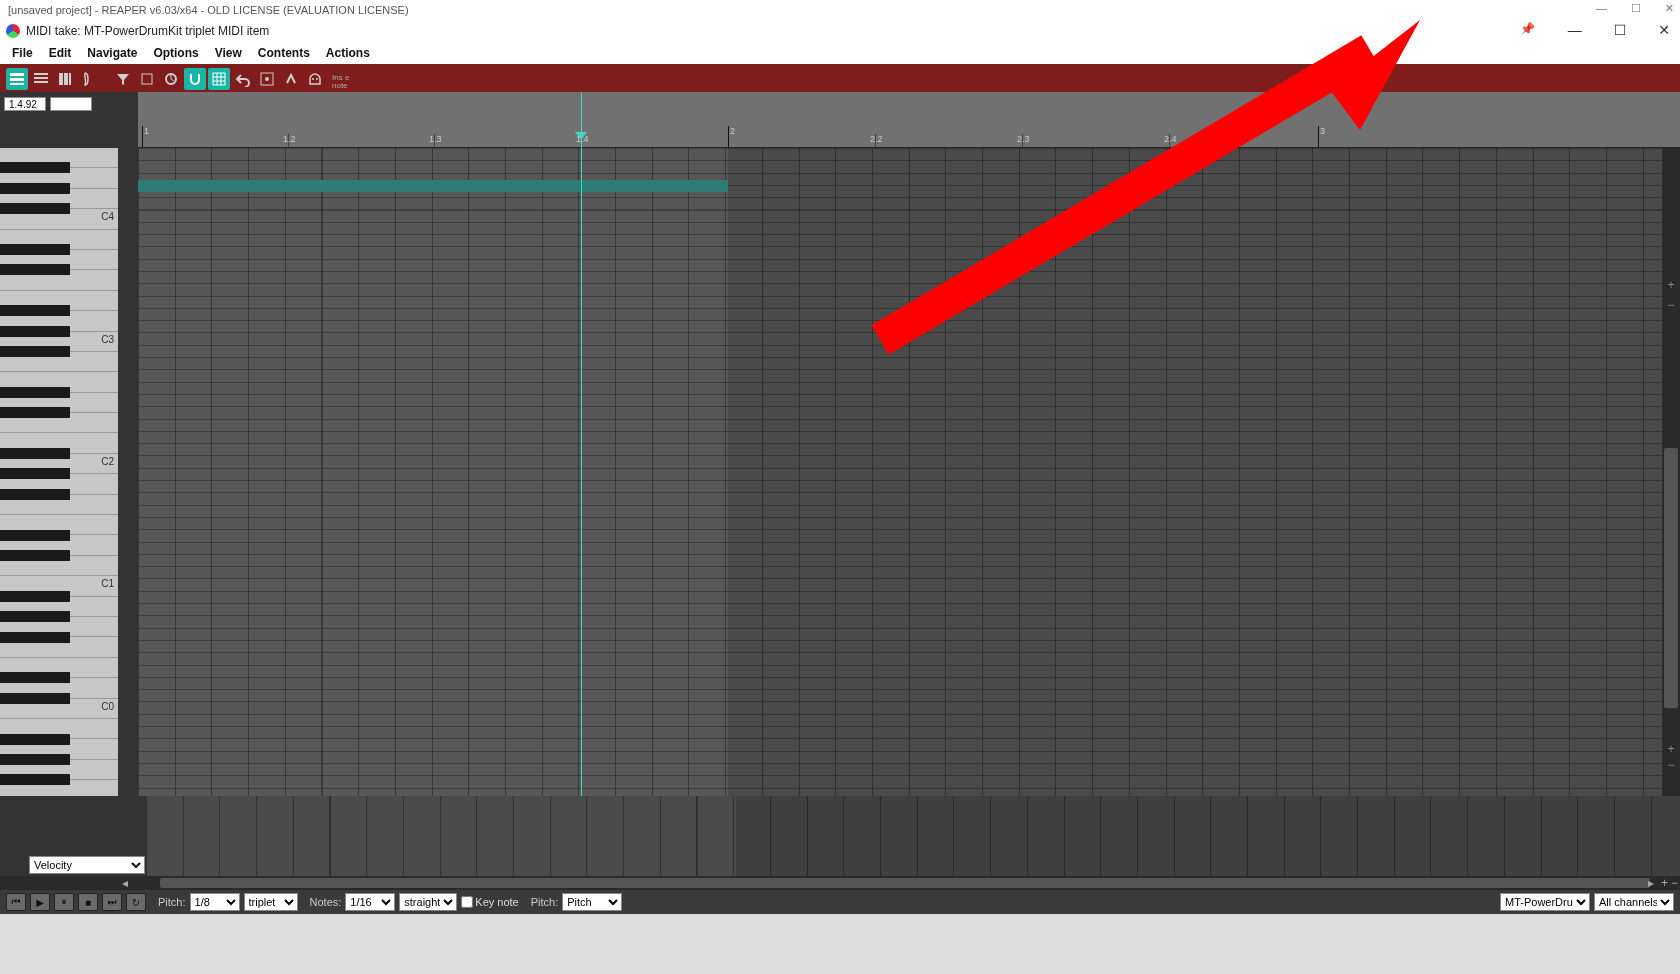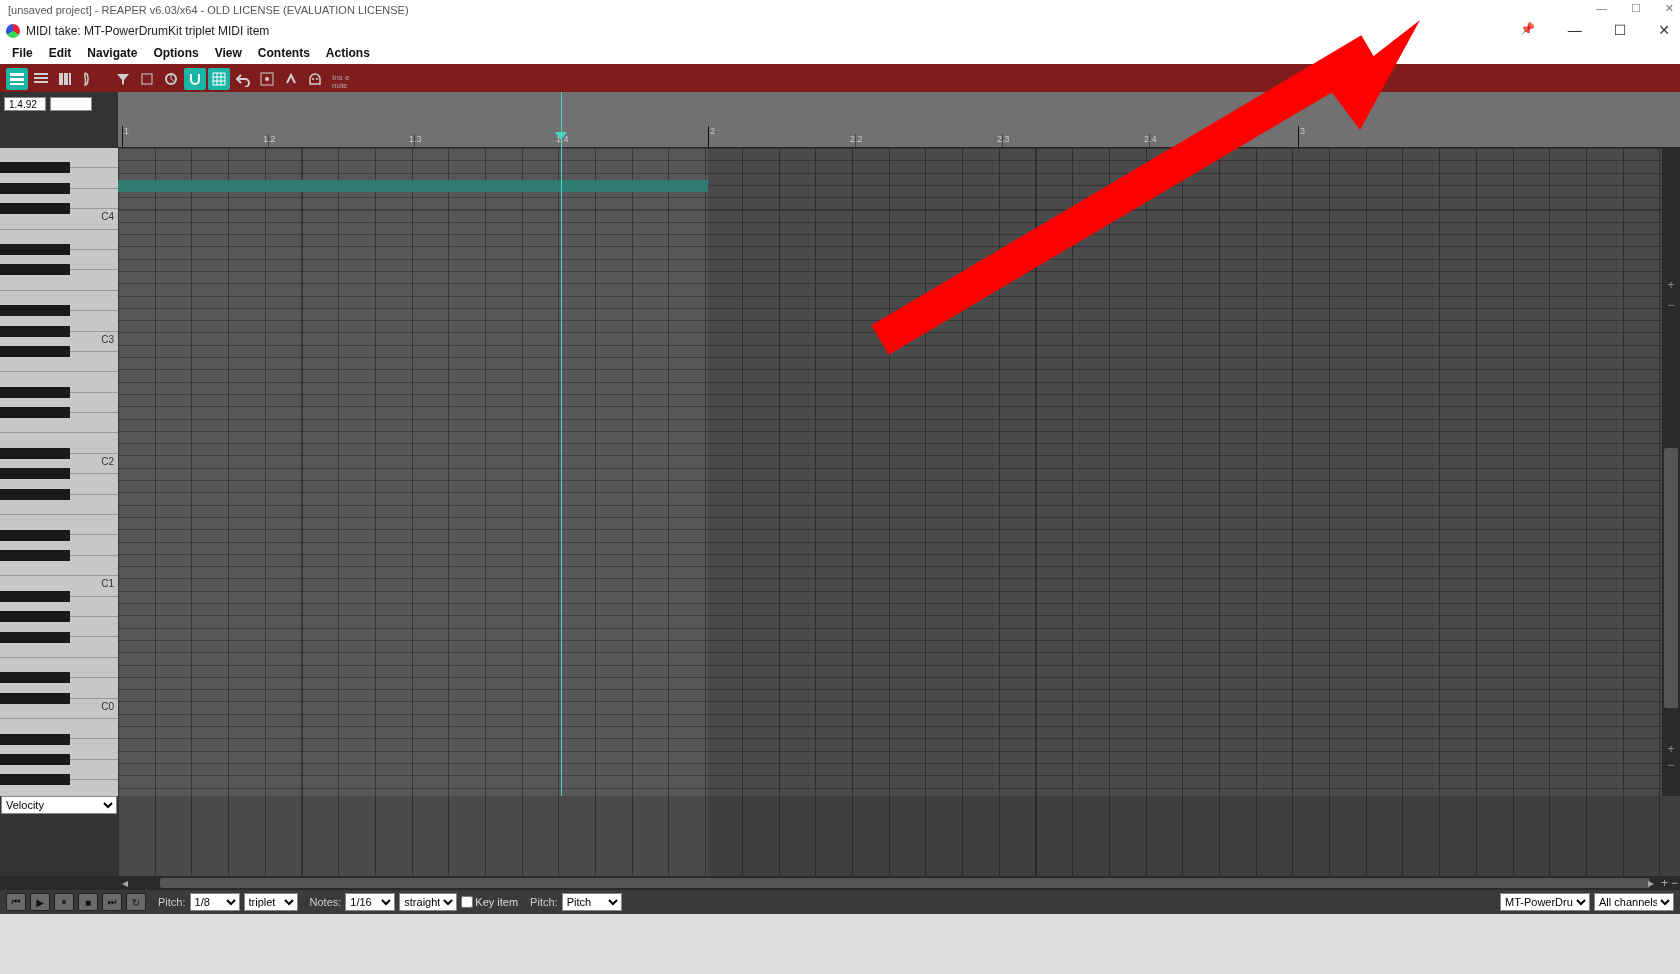--- a/index.html
+++ b/index.html
@@ -15,21 +15,21 @@
 
 .menubar { height: 22px; background:#fff; display:flex; align-items:center; padding:0 4px; color:#111; font-size:12px; }
 .menubar span { padding:2px 8px; cursor:default;font-weight:bold; }
 
 .toolbar { height: 28px; background:#7f1d1d; display:flex; align-items:flex-end; padding:2px 6px; gap:2px; }
 .toolbar .btn { width:22px; height:22px; display:flex; align-items:center; justify-content:center; color:#cfcfcf; border-radius:2px; }
 .toolbar .btn.active { background:#1ab5a5; color:#fff; }
 .toolbar .btn svg { width:16px; height:16px; }
 .toolbar .ins { font-size:8px; color:#aaa; line-height:8px; margin-left:4px; }
 
-.midarea { height: 704px; display:flex; background:#333; }
+.midarea { height: 704px; display:flex; background:#333;gap:20px; }
 .piano { width:118px; background:#333; display:flex; flex-direction:column; }
 .piano .readouts { height:24px; background:#333; display:flex; align-items:center; padding:4px; gap:4px;}
 .piano .readouts div { background:#fff; border:1px solid #888; font-size:10px; padding:0 4px; height:14px; width:42px; display:flex; align-items:center;}
 .piano .keys { flex:1; position:relative; overflow:hidden; }
 .whitekeys { position:absolute; left:0; right:0; top:32px; bottom:0; }
 .whitekey { height:20.4px; background:#c7c7c7; border-bottom:1px solid #999; position:relative; }
 .whitekey.labeled::after { content: attr(data-label); position:absolute; right:4px; top:2px; font-size:10px; color:#333; }
 .blackkey { position:absolute; left:0; width:70px; height:11px; background:#1a1a1a; }
 
 .gridwrap { flex:1; position:relative; }
@@ -48,21 +48,21 @@
 .grid .darkregion { position:absolute; top:0; bottom:0; right:0; background:rgba(0,0,0,.15); }
 .grid .highlight { position:absolute; left:0; height:12px; background:#2e7c73; }
 .grid .playhead { position:absolute; top:-56px; bottom:0; width:1px; background:#44d8c4; }
 .grid .playhead::before { content:""; position:absolute; top:40px; left:-6px; width:0;height:0; border-left:6px solid transparent; border-right:6px solid transparent; border-top:8px solid #44d8c4; }
 
 .gridwrap .vscroll { position:absolute; right:0; top:56px; bottom:0; width:18px; background:#2a2a2a; }
 .gridwrap .vscroll .thumb { position:absolute; left:2px; right:2px; top:300px; height:260px; background:#555; border-radius:2px; }
 .gridwrap .vscroll .pm { position:absolute; left:3px; color:#888; font-size:12px; text-align:center; width:12px;}
 
 .cclane { height:80px; background:#333; display:flex; }
-.cclane .sel { width:118px; display:flex; padding:0 1px 2px 1px; }
+.cclane .sel { width:118px; display:flex; align-items:flex-end; padding:0 1px 2px 1px;margin-left:28px; }
 .cclane .sel select { width:100%; font-size:11px; background:#fff; border:1px solid #888; height:18px;}
 .cclane .area { flex:1; background:#4a4a4a;
   background-image: repeating-linear-gradient(to right, rgba(0,0,0,.35) 0 1px, transparent 1px 36.7px);
   position:relative; }
 .cclane .area .dark { position:absolute; top:0; bottom:0; right:0; background:rgba(0,0,0,.15); }
 
 .hscroll { height:14px; background:#2a2a2a; display:flex; align-items:center; position:relative; }
 .hscroll .thumb { position:absolute; left:160px; right:30px; top:2px; bottom:2px; background:#555; border-radius:2px; }
 .hscroll .arrow { position:absolute; color:#aaa; font-size:12px; }
 
@@ -328,21 +328,21 @@
   <div class="tbtn">⏭</div>
   <div class="tbtn">↻</div>
   <span class="label">Pitch:</span>
   <select class="inp" style="width:50px"><option>1/8</option></select>
   <select class="inp" style="width:54px"><option>triplet</option></select>
   <span class="label">Notes:</span>
   <select class="inp" style="width:50px"><option>1/16</option></select>
   <select class="inp" style="width:58px"><option>straight</option></select>
   <span class="chk">
       <input type="checkbox" style="">
-      <span>Key item</span>
+      <span>Key note</span>
     </span>
   <span class="label">Pitch:</span>
   <select class="inp" style="width:60px"><option>Pitch</option></select>
   <div class="sep"></div>
   <select class="inp" style="width:90px"><option>MT-PowerDru</option></select>
   <select class="inp" style="width:80px"><option>All channels</option></select>
 </div>
 
 <svg class="arrow-overlay" style="left:860px; top:20px;" width="560" height="340">
   <defs>

